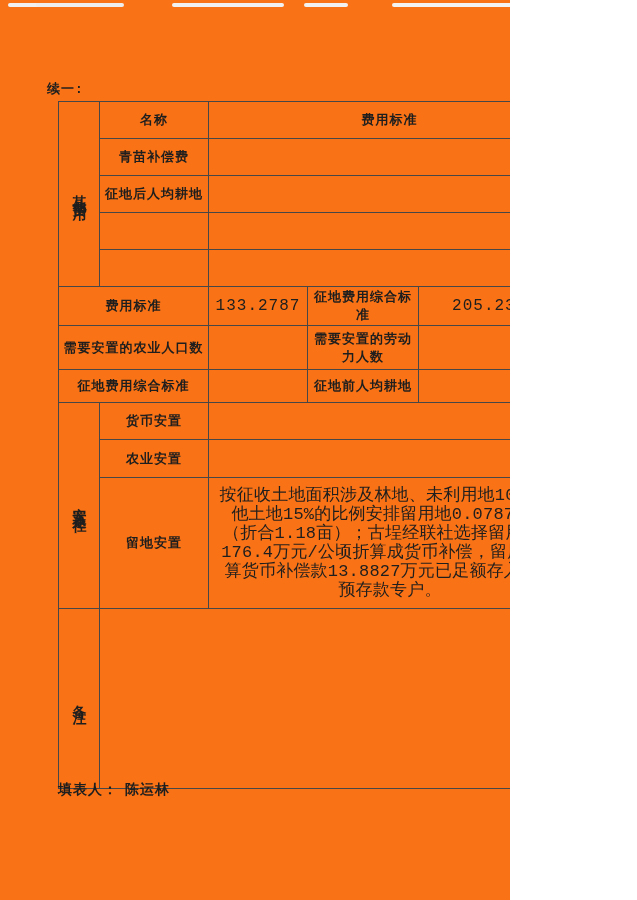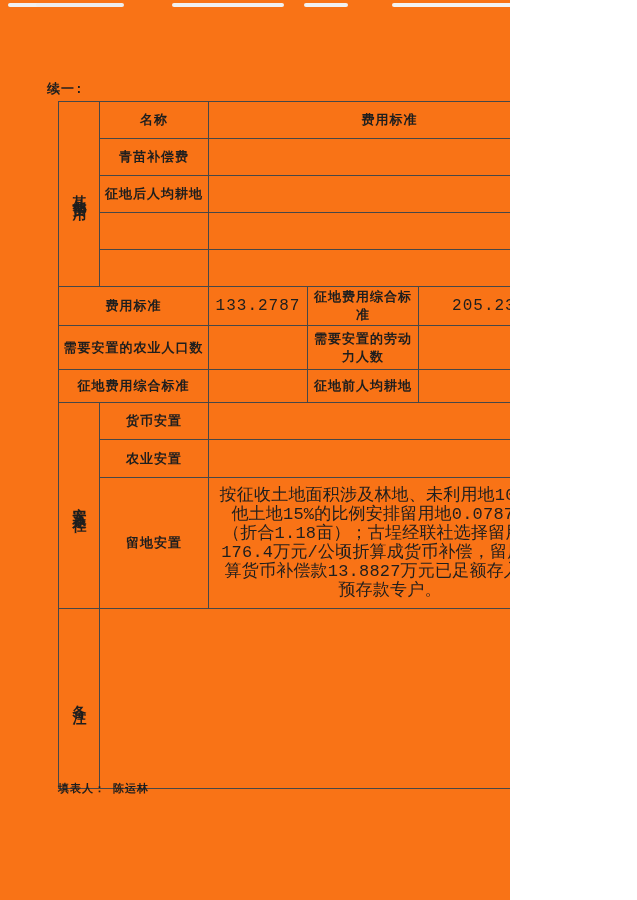--- a/index.html
+++ b/index.html
@@ -39,21 +39,21 @@
   .vwrap { writing-mode:vertical-rl; text-orientation:upright;
            display:inline-block; font-weight:700; font-size:14px;
            letter-spacing:4px; line-height:1; }
   .longtext {
     text-align:center; vertical-align:middle;
     font-weight:400; font-size:17px; line-height:19px;
     padding:8px 9px 8px 10px; letter-spacing:0.2px;
   }
   .footer {
     position:absolute; left:58px; top:781px;
-    font-size:11px; font-weight:700; letter-spacing:1px;
+    font-size:14px; font-weight:700; letter-spacing:1px;
   }
   .footer .name { margin-left:7px; }
 </style>
 </head>
 <body>
 
 <div class="page">
 
   <div class="scan-mark m1"></div>
   <div class="scan-mark m2"></div>

